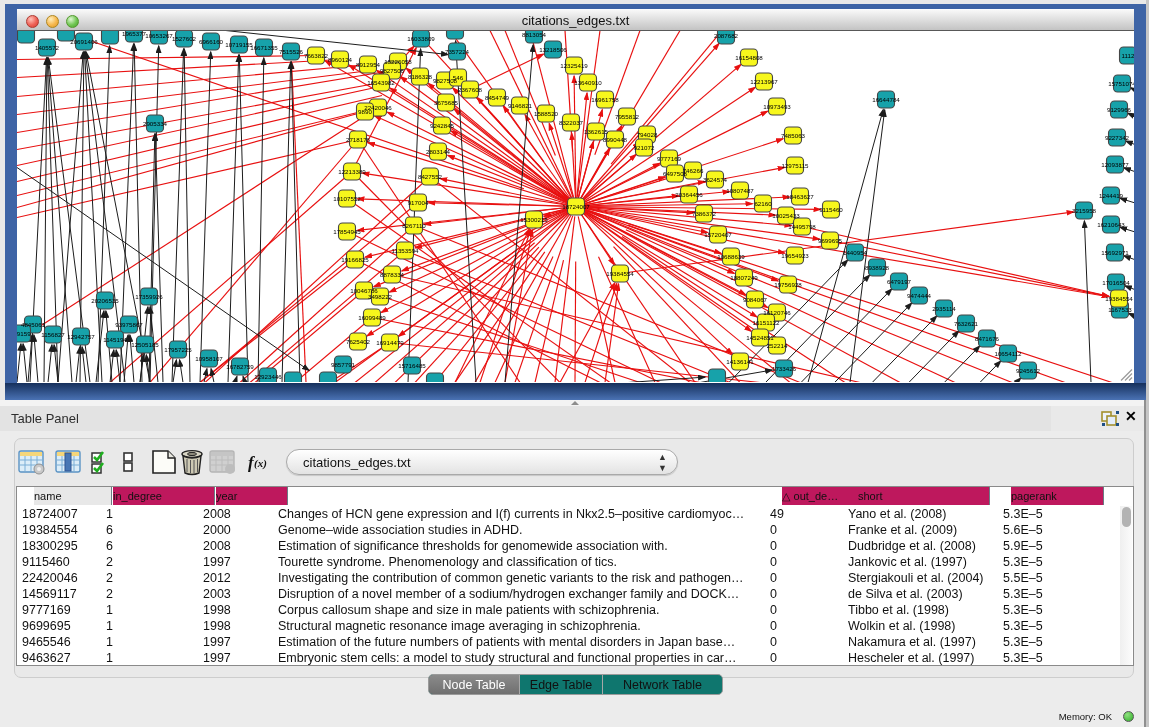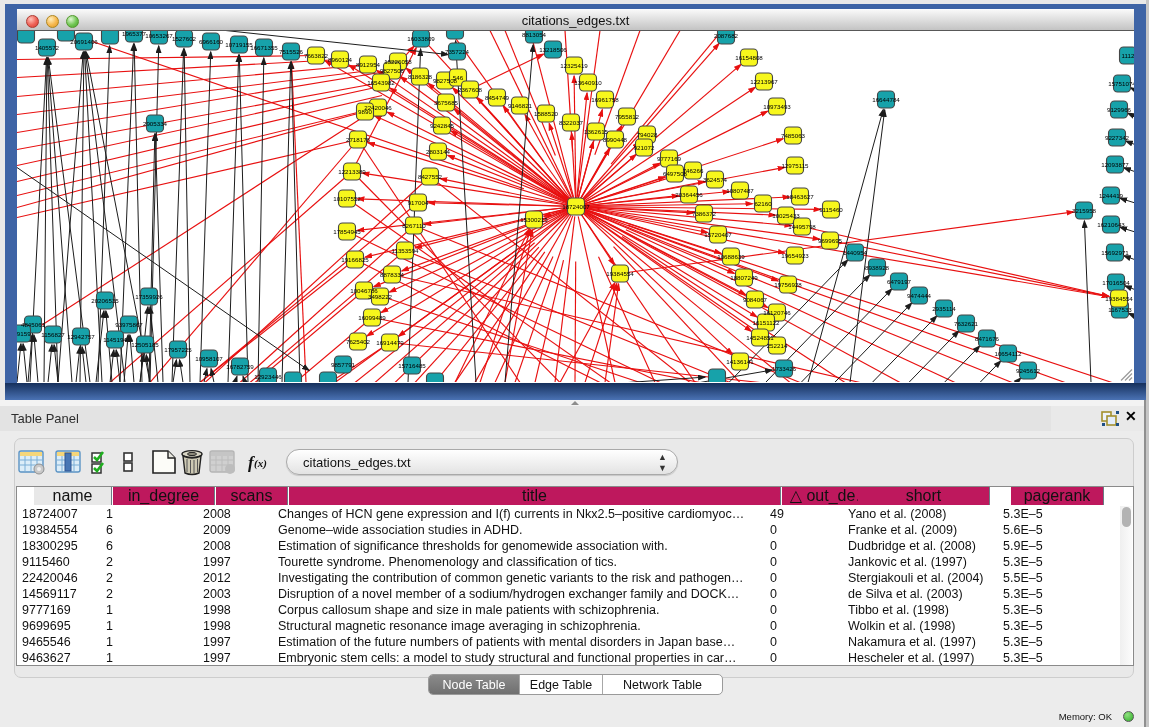--- a/index.html
+++ b/index.html
@@ -17,29 +17,29 @@
 #tphead .t{position:absolute;left:11px;top:5px;font-size:13px;color:#2e2e2e}
 #tpbody{position:absolute;left:0;top:431px;width:1149px;height:296px;background:#ececec}
 #container{position:absolute;left:14px;top:438px;width:1120px;height:240px;background:#e9e9e9;
  border:1px solid #cdcdcd;border-radius:7px}
 #dropdown{position:absolute;left:286px;top:449px;width:392px;height:26px;border-radius:13px;
  background:linear-gradient(#ffffff,#e3e3e3);border:1px solid #a9a9a9;box-shadow:0 1px 1px rgba(0,0,0,.15)}
 #dropdown .t{position:absolute;left:16px;top:5px;font-size:13px;color:#111}
 #dropdown .ar{position:absolute;right:10px;top:2px;font-size:9px;color:#333;line-height:11px;text-align:center}
 #thead{position:absolute;left:17px;top:487px;width:1117px;height:18px;background:#fff}
 .hc{position:absolute;top:0;height:18px;background:#e8e8e8;border-right:1px solid #6b7b85;
- font-size:16px;color:#111;text-align:center;line-height:18px}
+ font-size:11px;color:#111;line-height:18px}
 .hc.blue{background:#be185d}
 #tbl{position:absolute;left:17px;top:505px;width:1117px;height:161px;background:#fff}
 .cell{position:absolute;font-size:12.5px;color:#111;white-space:nowrap;line-height:16px}
 #tborder{position:absolute;left:16px;top:486px;width:1118px;height:180px;border:1px solid #8a8a8a;pointer-events:none}
 #sbar{position:absolute;left:1120px;top:506px;width:12px;height:159px;background:linear-gradient(90deg,#efefef,#fbfbfb)}
 #thumb{position:absolute;left:1122px;top:507px;width:9px;height:20px;border-radius:5px;background:#b3b3b3}
 #tabs{position:absolute;left:428px;top:674px;height:21px;border:1px solid #9a9a9a;border-radius:5px;
- overflow:hidden;display:flex;background:#ffffff}
+ overflow:hidden;display:flex;background:#0f766e}
 .tab{font-size:12.5px;color:#111;text-align:center;line-height:20px}
 .tab.sel{background:linear-gradient(#8b8b8b,#6f6f6f);color:#fff}
 #mem{position:absolute;right:37px;top:711px;font-size:9.5px;color:#111}
 #memdot{position:absolute;right:15px;top:710.5px;width:11px;height:11px;border-radius:50%;
  background:radial-gradient(circle at 35% 30%,#8fe07f,#2eae26);border:1px solid #555}
 #redge{position:absolute;left:1144px;top:400px;width:2px;height:327px;background:#8f8f8f}
 #redge2{position:absolute;left:1146px;top:0px;width:3px;height:727px;background:#c6c6c6}
 </style></head><body>
 <div id="frame">
     <div class="bot"></div>
@@ -627,37 +627,36 @@
  <text x="230" y="20" font-size="17" font-style="italic" font-weight="bold" font-family="Liberation Serif,serif" fill="#111">f</text>
  <text x="236" y="19" font-size="11" font-style="italic" font-weight="bold" font-family="Liberation Serif,serif" fill="#111">(x)</text>
 </svg>
 <div id="dropdown">
     <div class="t">citations_edges.txt</div>
     <div class="ar">▲<br>▼</div>
   </div>
 <div id="thead">
     <div class="hc" style="left:17px;width:78px">name</div>
 <div class="hc blue" style="left:96px;width:102px">in_degree</div>
-<div class="hc blue" style="left:199px;width:72px">scans</div>
-<div class="hc blue" style="left:272px;width:492px">title</div>
+<div class="hc blue" style="left:199px;width:72px">year</div>
 <div class="hc blue" style="left:765px;width:98px">△ out_de…</div>
 <div class="hc blue" style="left:841px;width:132px">short</div>
 <div class="hc blue" style="left:994px;width:93px">pagerank</div>
   </div>
 <div id="tbl"></div>
 <span class="cell" style="left:22px;top:506px">18724007</span>
 <span class="cell" style="left:106px;top:506px">1</span>
 <span class="cell" style="left:203px;top:506px">2008</span>
 <span class="cell" style="left:278px;top:506px">Changes of HCN gene expression and I(f) currents in Nkx2.5–positive cardiomyoc…</span>
 <span class="cell" style="left:770px;top:506px">49</span>
 <span class="cell" style="left:848px;top:506px">Yano et al. (2008)</span>
 <span class="cell" style="left:1003px;top:506px">5.3E–5</span>
 <span class="cell" style="left:22px;top:522px">19384554</span>
 <span class="cell" style="left:106px;top:522px">6</span>
-<span class="cell" style="left:203px;top:522px">2009</span>
+<span class="cell" style="left:203px;top:522px">2000</span>
 <span class="cell" style="left:278px;top:522px">Genome–wide association studies in ADHD.</span>
 <span class="cell" style="left:770px;top:522px">0</span>
 <span class="cell" style="left:848px;top:522px">Franke et al. (2009)</span>
 <span class="cell" style="left:1003px;top:522px">5.6E–5</span>
 <span class="cell" style="left:22px;top:538px">18300295</span>
 <span class="cell" style="left:106px;top:538px">6</span>
 <span class="cell" style="left:203px;top:538px">2008</span>
 <span class="cell" style="left:278px;top:538px">Estimation of significance thresholds for genomewide association with.</span>
 <span class="cell" style="left:770px;top:538px">0</span>
 <span class="cell" style="left:848px;top:538px">Dudbridge et al. (2008)</span>

